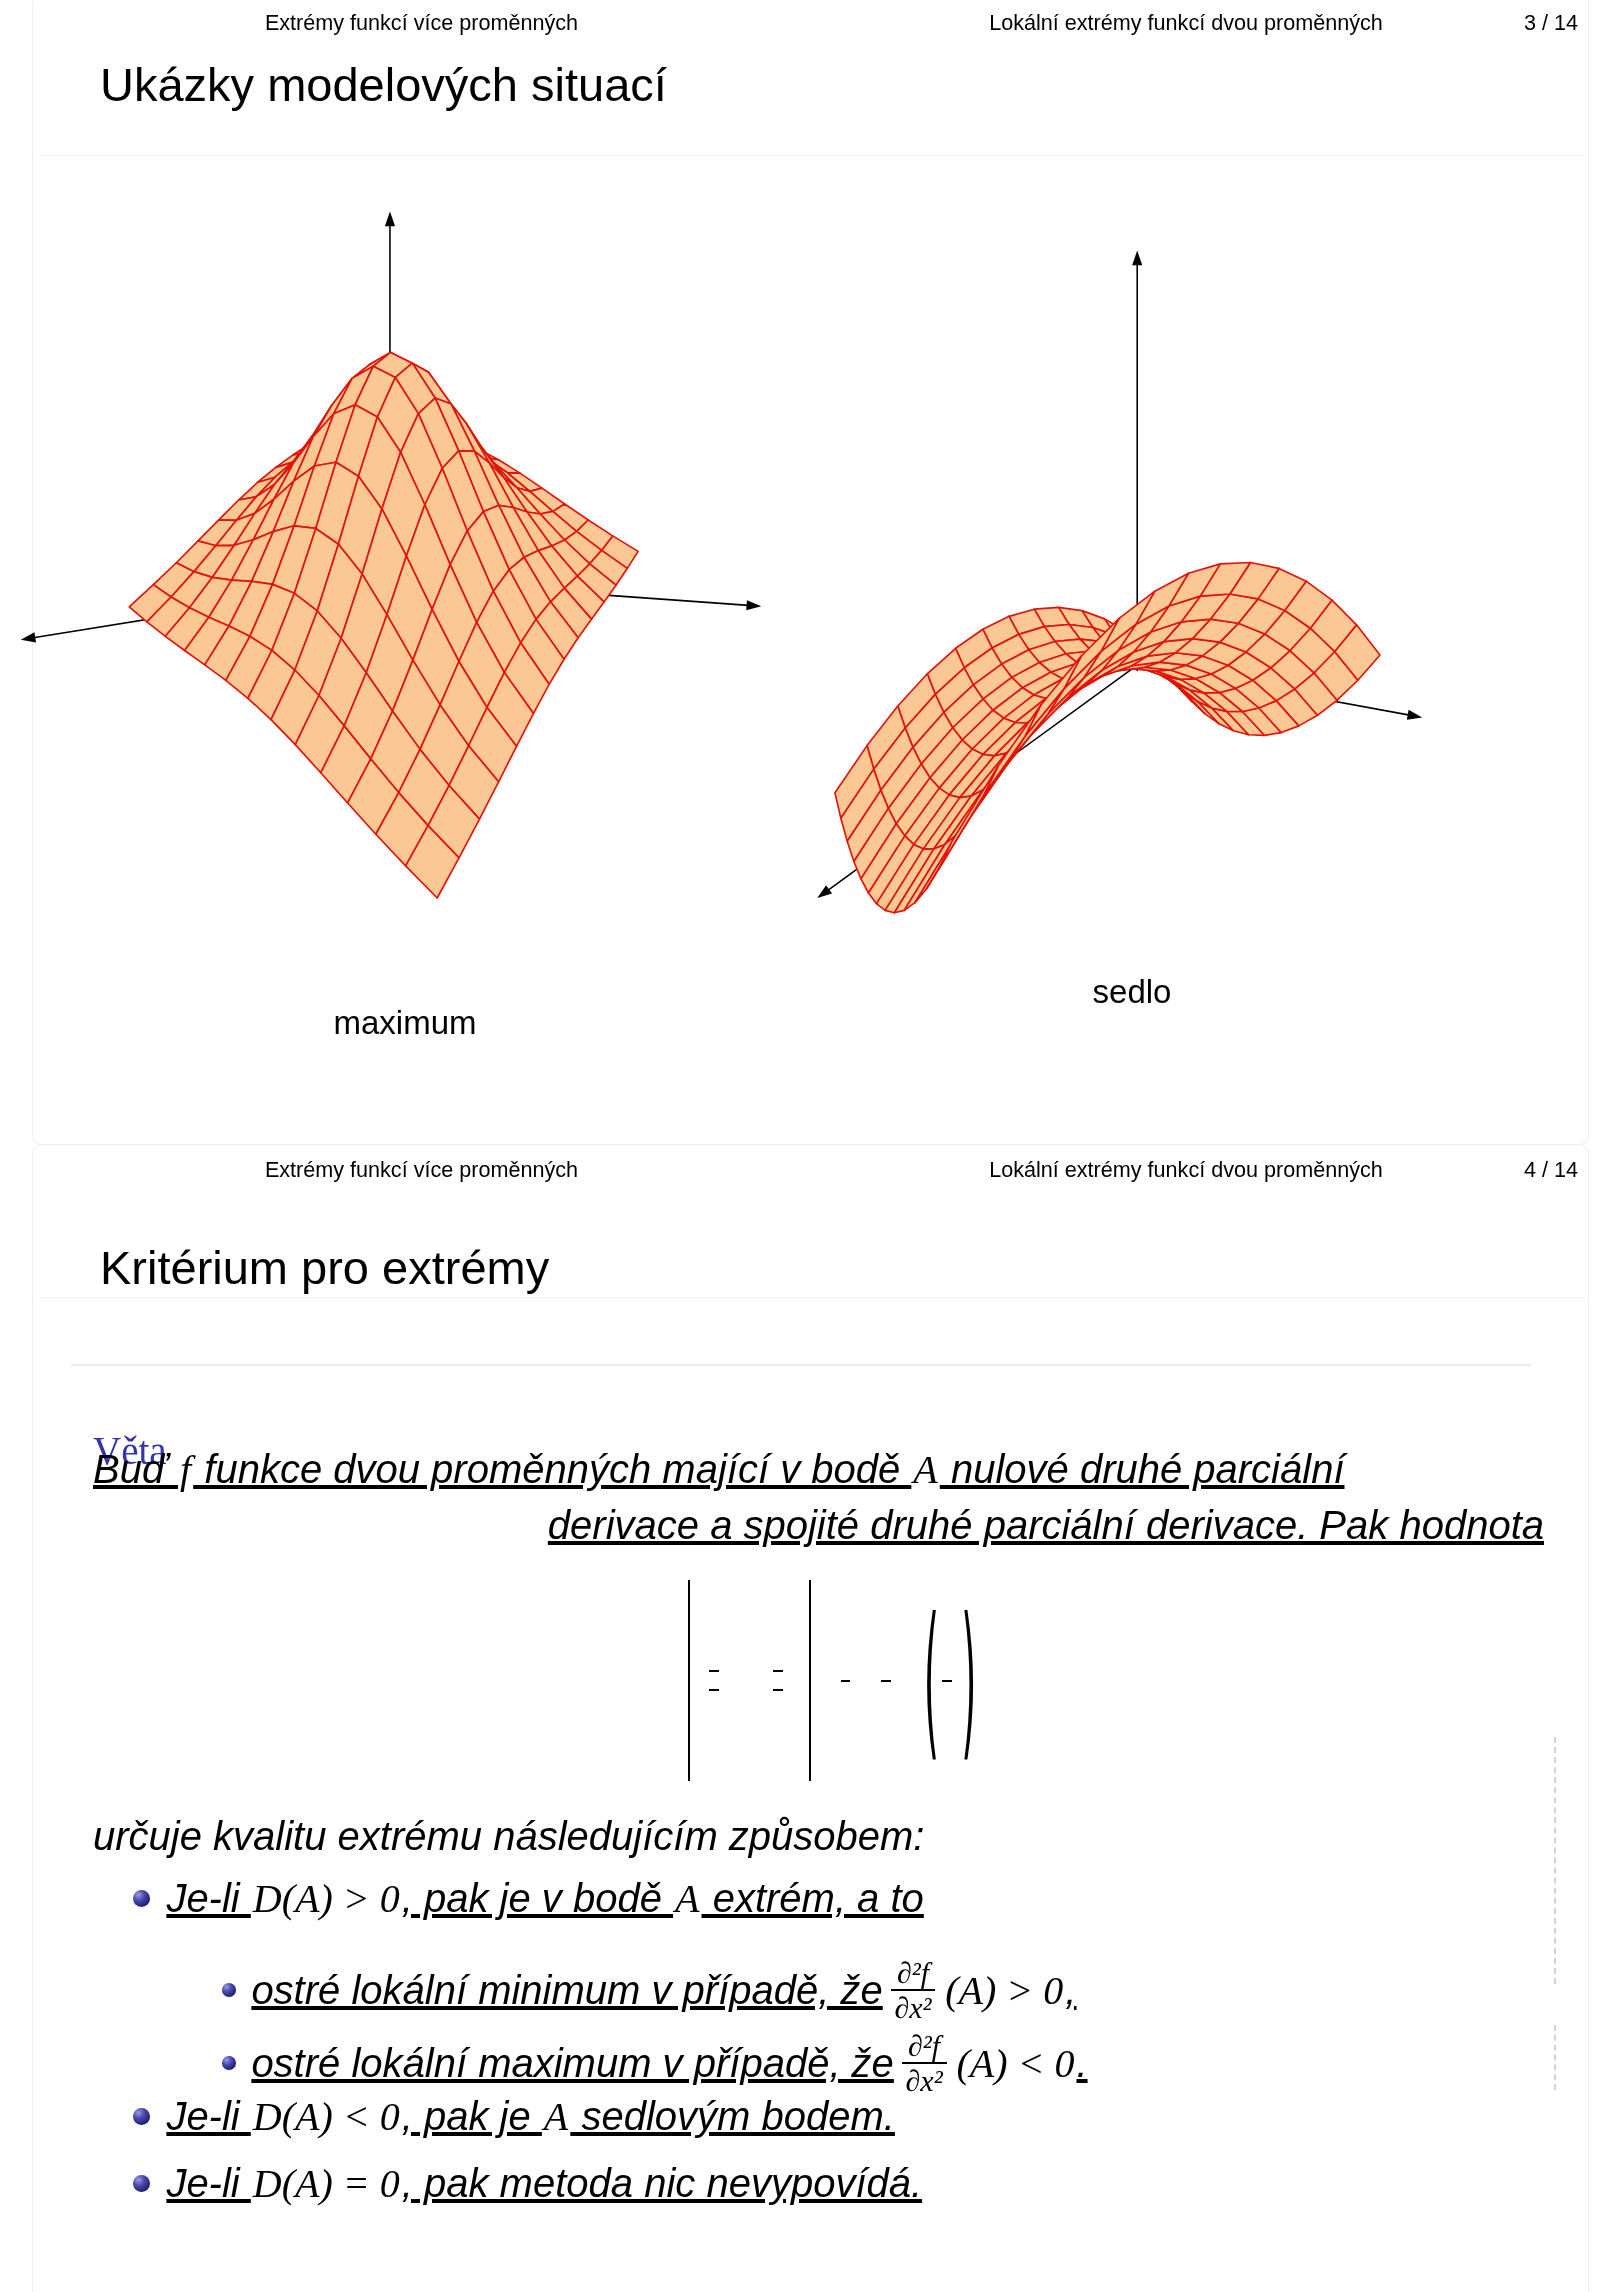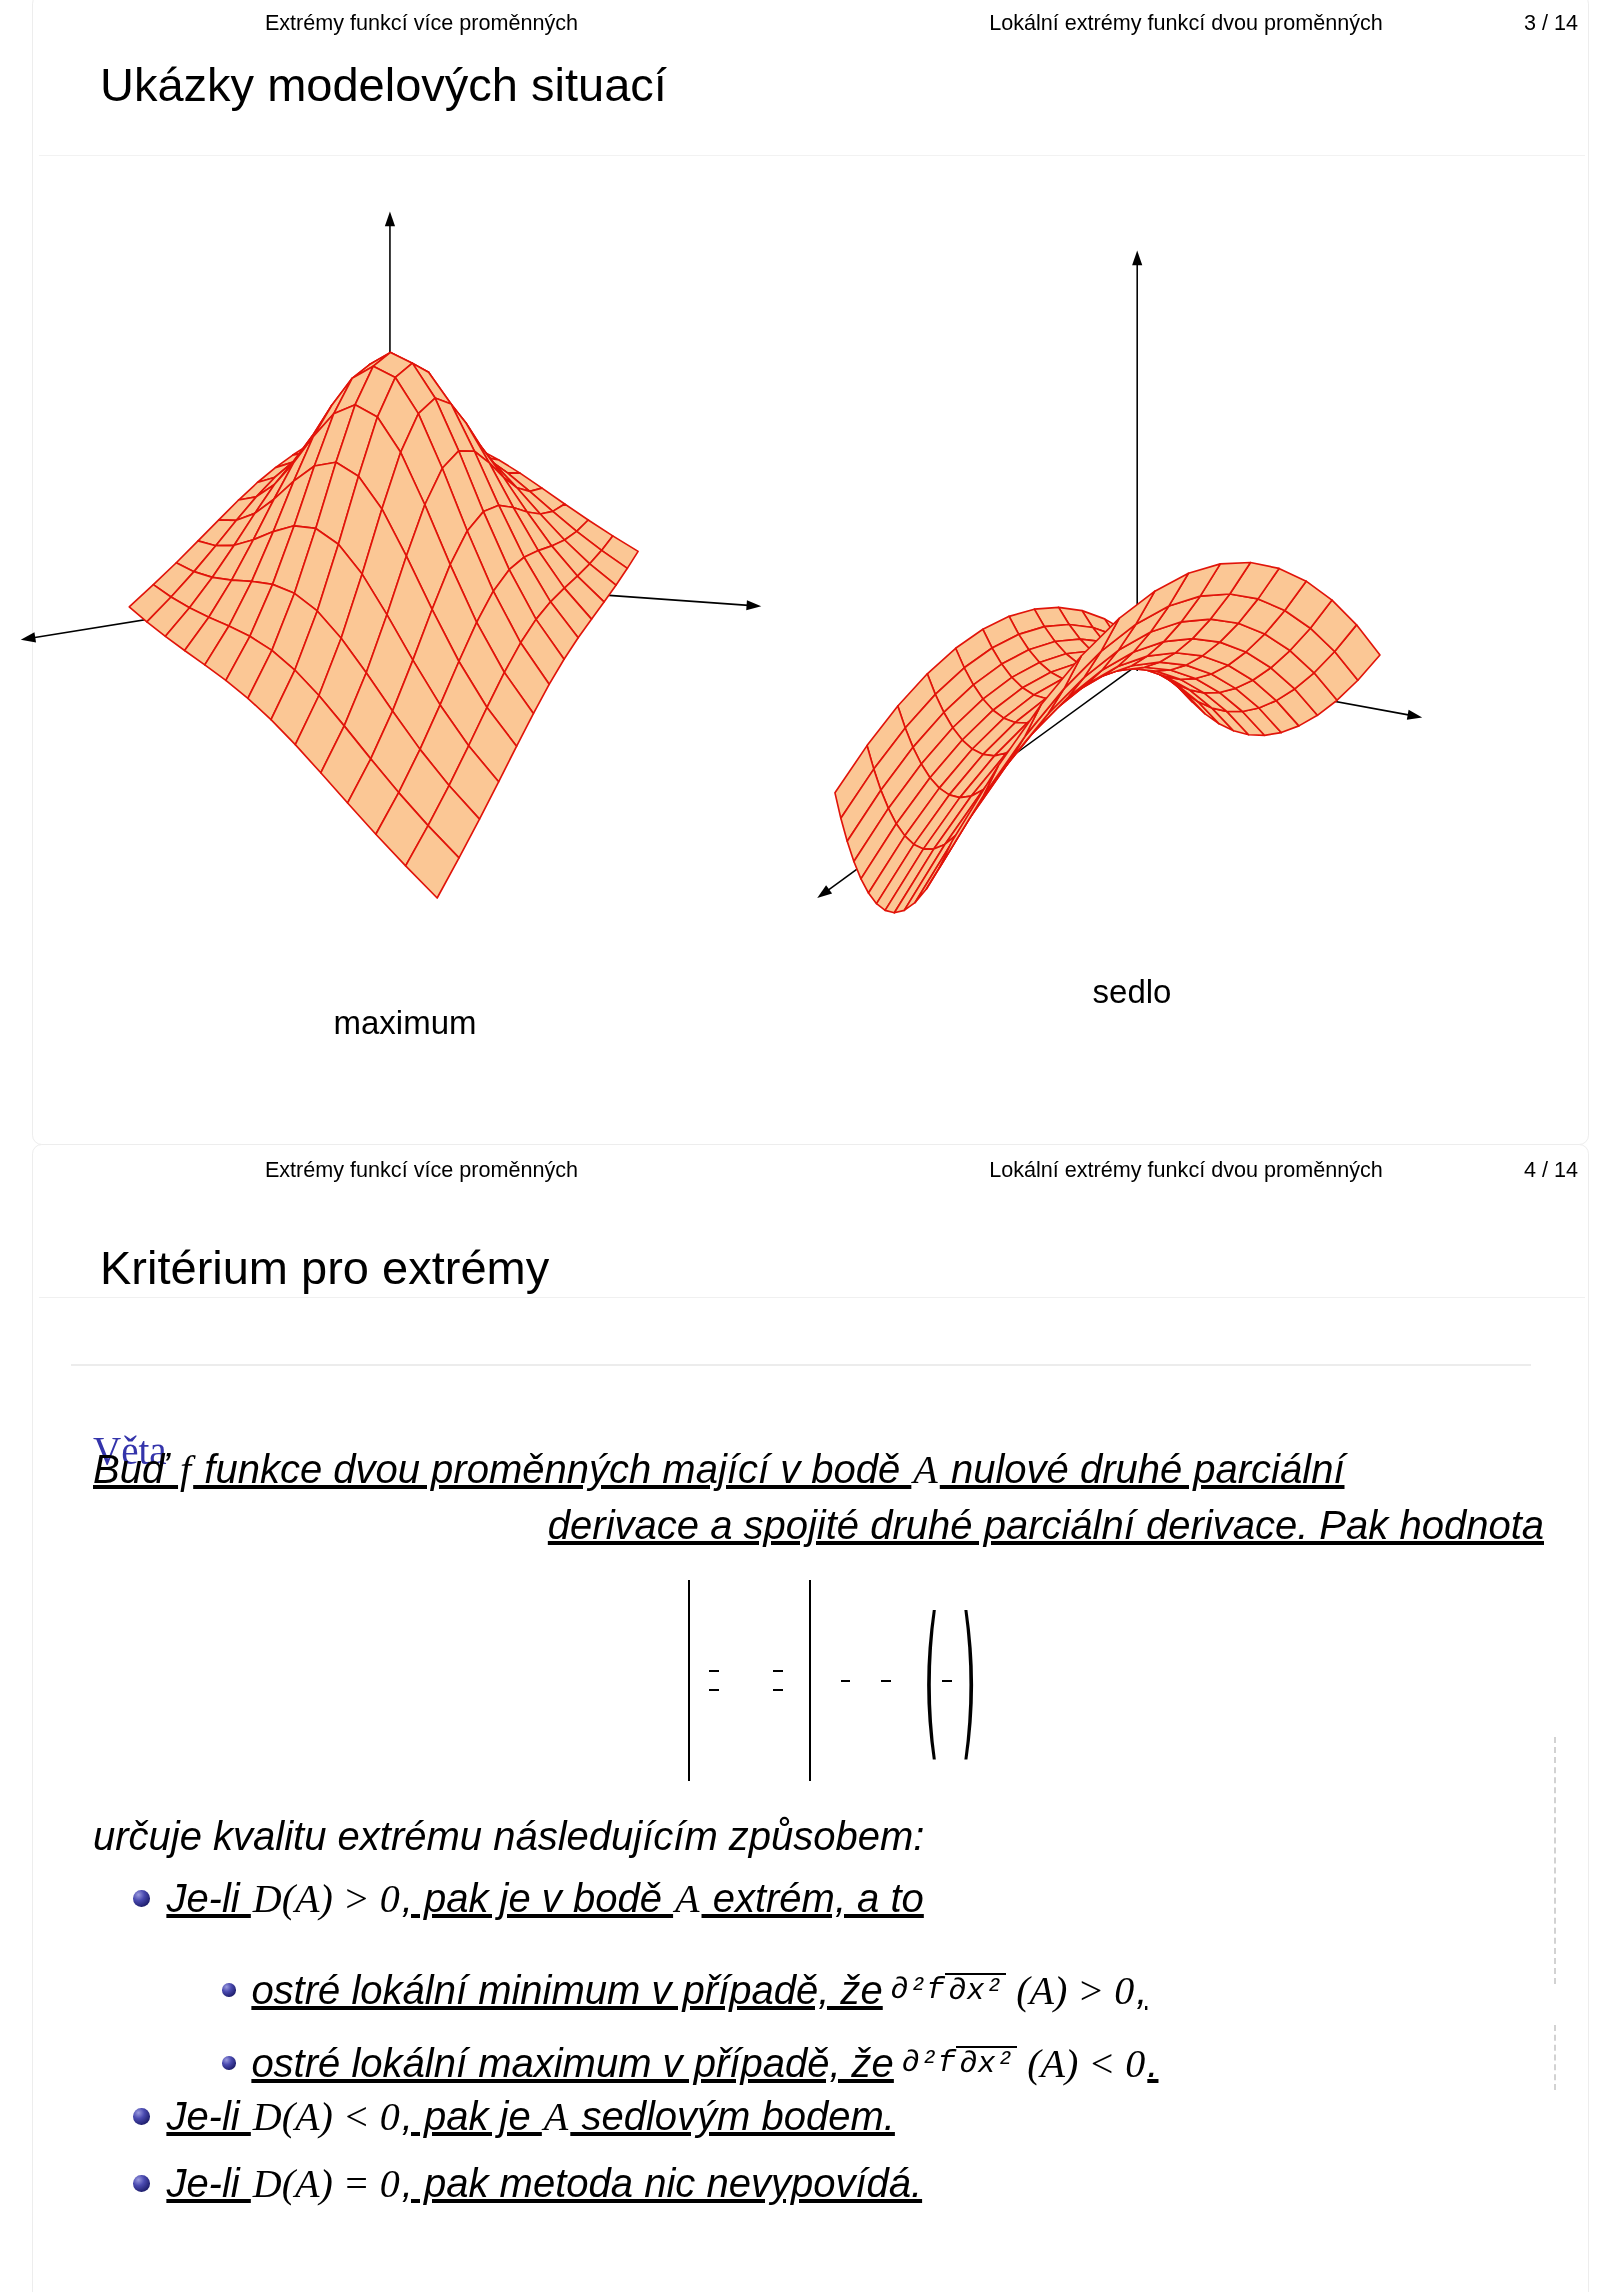--- a/index.html
+++ b/index.html
@@ -15,22 +15,22 @@
   .hdr.r{text-align:right;}
   .slide-title{position:absolute;left:100px;font-size:47px;letter-spacing:0;}
   .plot-label{position:absolute;font-size:33px;text-align:center;}
   .faint-line{position:absolute;border-top:1px solid #f2f2f2;height:0;}
   .theorem-top{position:absolute;border-top:2px solid #ececec;height:0;}
   .vdash{position:absolute;width:0;border-left:2px dashed #d2d2d2;}
   .blk-heading{position:absolute;font-size:39px;color:#3434ab;}
   .body-it{position:absolute;font-style:italic;font-size:40px;line-height:56px;}
   .txt{font-style:italic;text-decoration:underline;}
   .mvar{font-family:"Liberation Serif","DejaVu Serif",serif;font-style:italic;padding:0 2px;}
-  .ifrac{display:inline-flex;flex-direction:row;align-items:center;
-         font-family:Liberation Mono, monospace;font-style:italic;font-size:30px;
+  .ifrac{display:inline-flex;flex-direction:column;align-items:center;
+         font-family:Liberation Serif, serif;font-style:italic;font-size:30px;
          line-height:1.1;text-align:center;vertical-align:middle;margin:0 7.8px;}
   .ifrac .fd{border-top:2px solid #000;padding:0 3.9px;}
   .formula-row{position:absolute;display:flex;align-items:center;justify-content:center;}
   .dfrac{display:inline-flex;flex-direction:column;align-items:center;
          font-family:"DejaVu Serif",serif;font-style:italic;font-size:35px;
          line-height:1.1;text-align:center;}
   .dfrac .fd{border-top:2.4px solid #000;padding:0 4.9px;}
   .farg{font-family:"DejaVu Serif",serif;font-style:italic;font-size:41px;margin:0 3.9px 0 2.9px;}
   .fcell{display:inline-flex;align-items:center;}
   .fop{font-family:"DejaVu Serif",serif;font-size:41px;margin:0 11.8px;}

